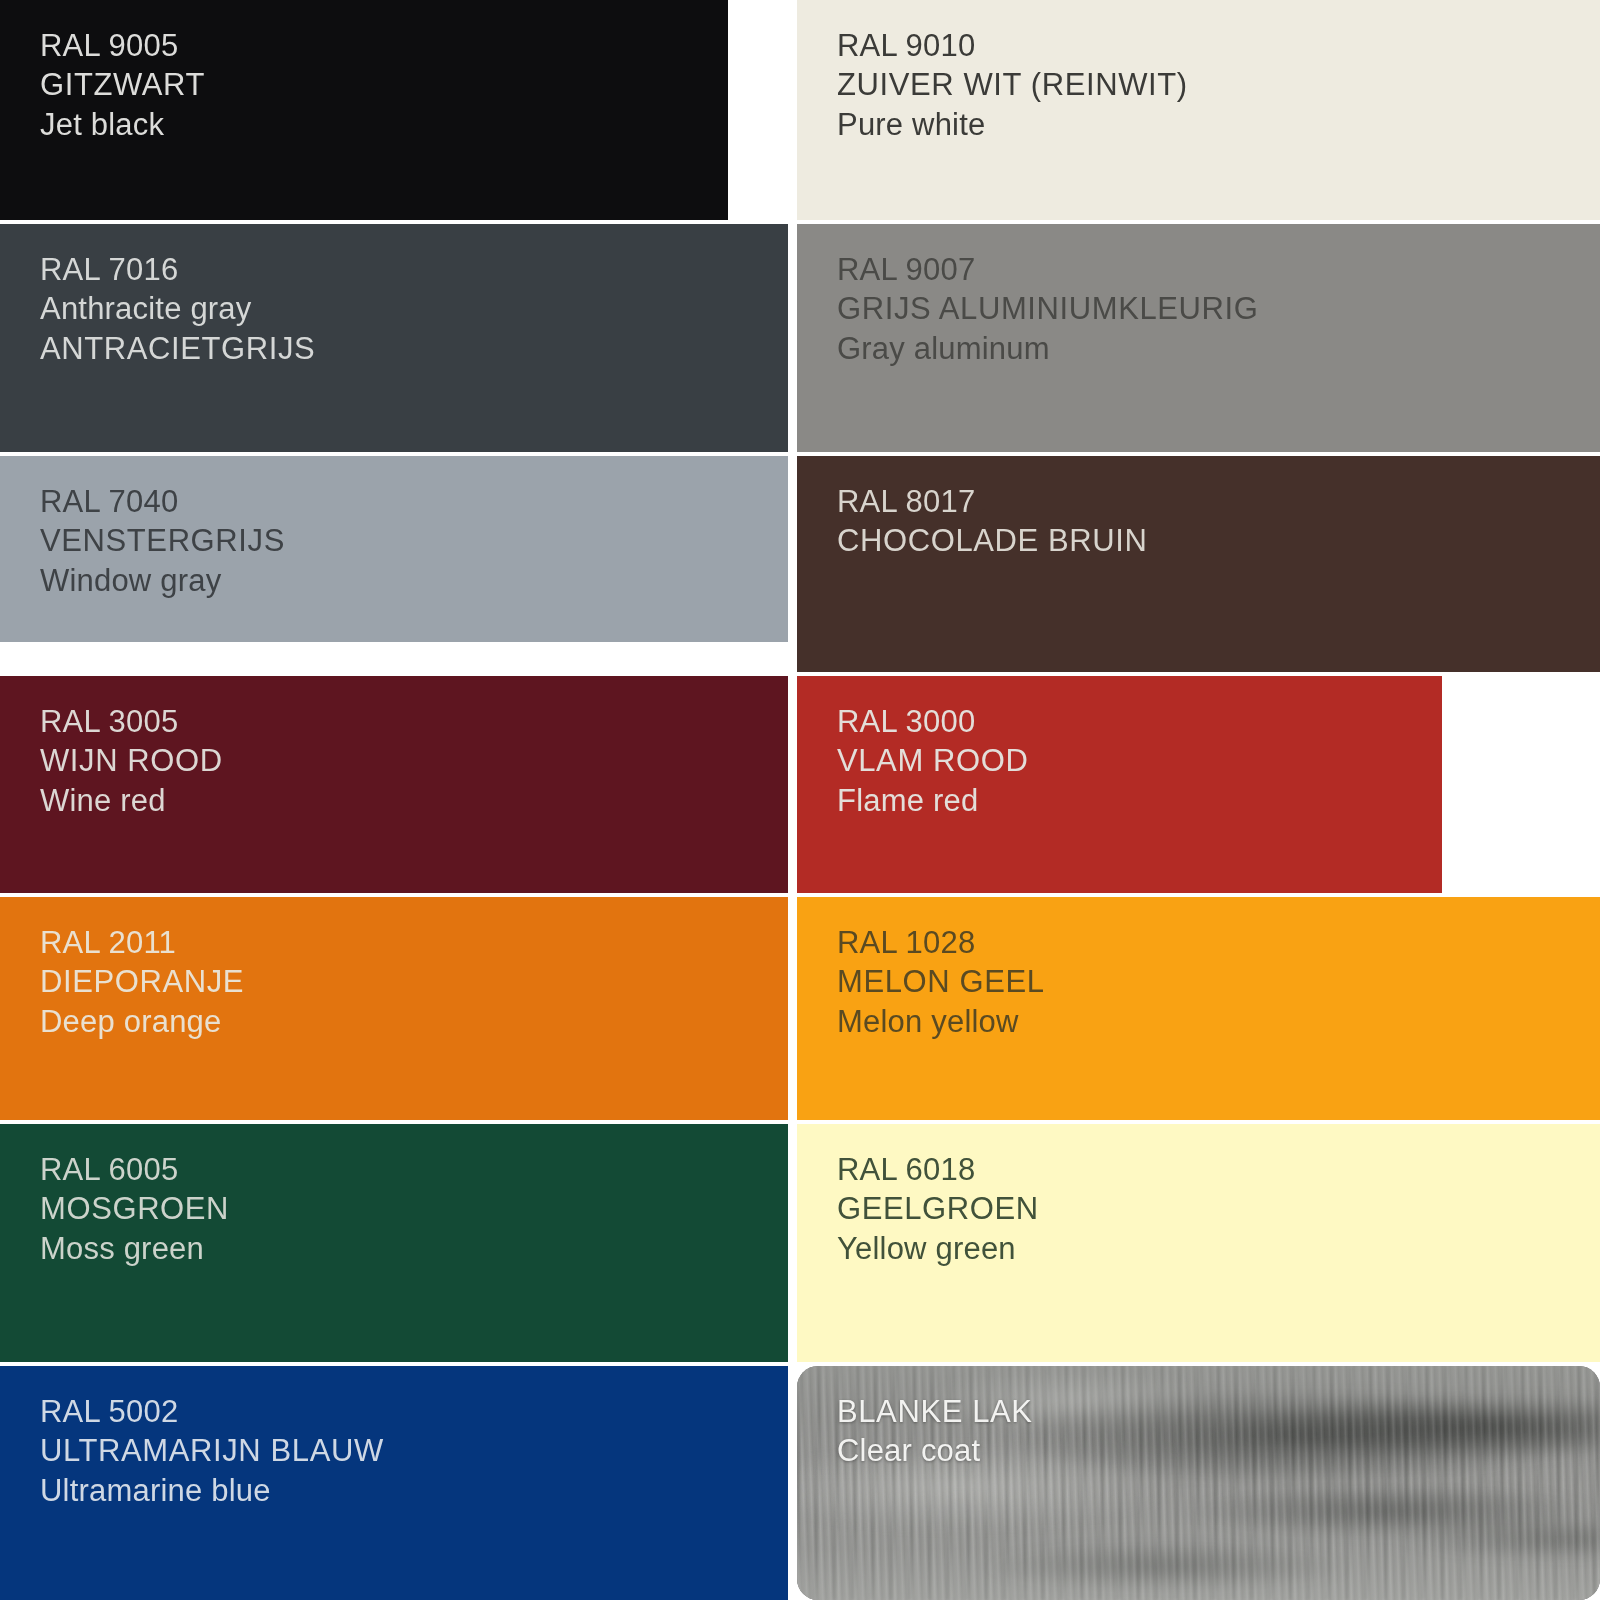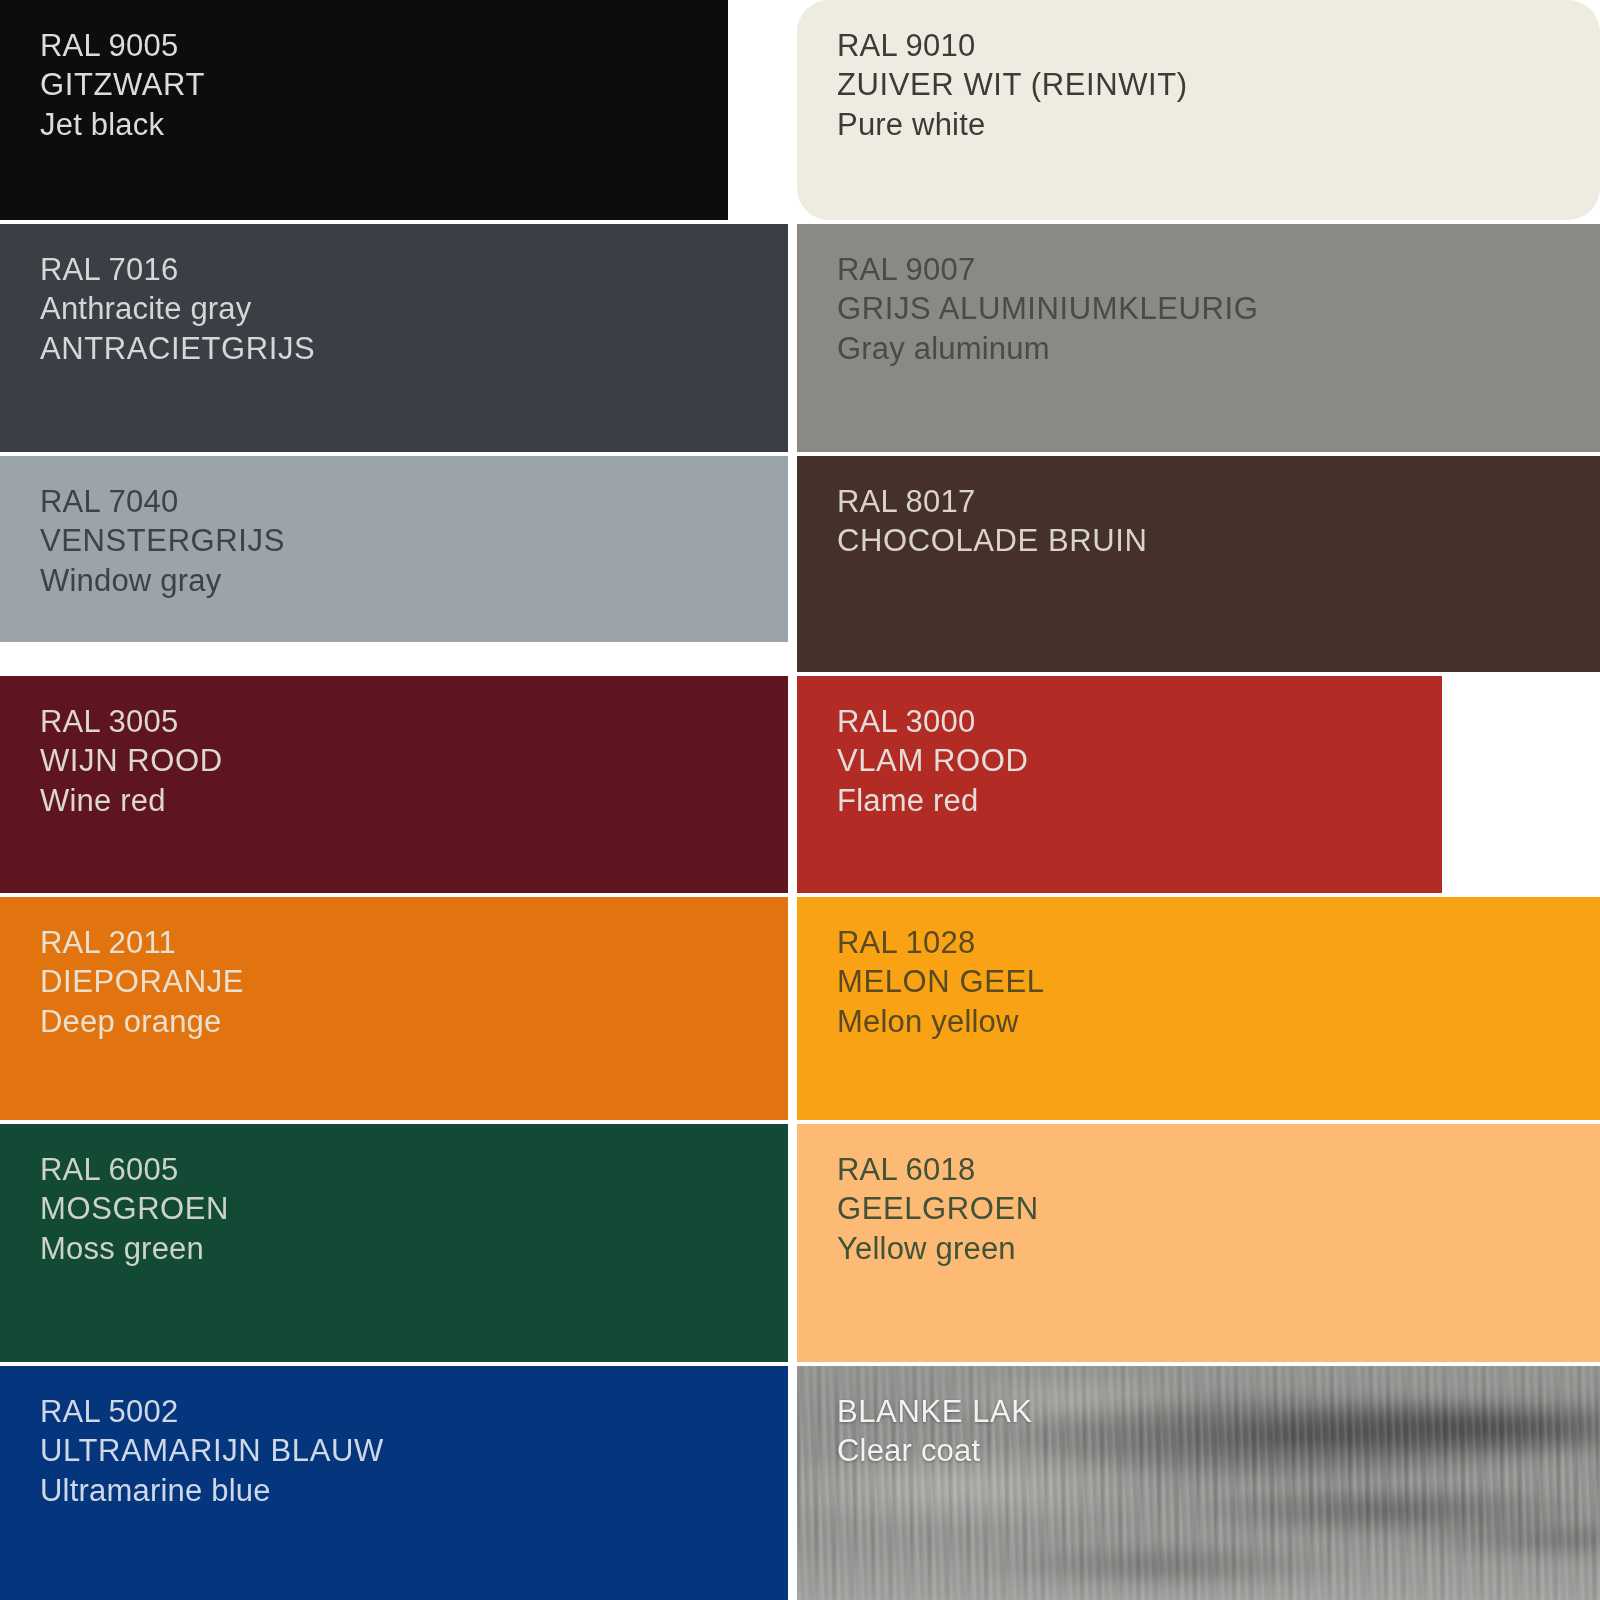--- a/index.html
+++ b/index.html
@@ -127,21 +127,21 @@
 <body>
 
 <div id="chart">
     <div class="swatch" style="left: 0px; width: 728px; top: 0px; height: 220px; background: rgb(13, 13, 15);">
       <div class="swatch-text" style="color: rgb(220, 220, 218);">
         <span class="line line-code">RAL 9005</span>
         <span class="line line-nl">GITZWART</span>
         <span class="line line-en">Jet black</span>
       </div>
     </div>
-    <div class="swatch" style="left: 797px; width: 803px; top: 0px; height: 220px; background: rgb(238, 235, 224); border-radius: 32px;">
+    <div class="swatch" style="left: 797px; width: 803px; top: 0px; height: 220px; background: rgb(238, 235, 224);">
       <div class="swatch-text" style="color: rgb(59, 59, 56);">
         <span class="line line-code">RAL 9010</span>
         <span class="line line-nl">ZUIVER WIT (REINWIT)</span>
         <span class="line line-en">Pure white</span>
       </div>
     </div>
     <div class="swatch" style="left: 0px; width: 788px; top: 224px; height: 228px; background: rgb(57, 63, 68);">
       <div class="swatch-text" style="color: rgb(213, 215, 214);">
         <span class="line line-code">RAL 7016</span>
         <span class="line line-en">Anthracite gray</span>
@@ -196,35 +196,35 @@
         <span class="line line-en">Melon yellow</span>
       </div>
     </div>
     <div class="swatch" style="left: 0px; width: 788px; top: 1124px; height: 238px; background: rgb(19, 74, 53);">
       <div class="swatch-text" style="color: rgb(204, 211, 203);">
         <span class="line line-code">RAL 6005</span>
         <span class="line line-nl">MOSGROEN</span>
         <span class="line line-en">Moss green</span>
       </div>
     </div>
-    <div class="swatch" style="left: 797px; width: 803px; top: 1124px; height: 238px; background: #fdba74;">
+    <div class="swatch" style="left: 797px; width: 803px; top: 1124px; height: 238px; background: #fef9c3;">
       <div class="swatch-text" style="color: rgb(65, 82, 58);">
         <span class="line line-code">RAL 6018</span>
         <span class="line line-nl">GEELGROEN</span>
         <span class="line line-en">Yellow green</span>
       </div>
     </div>
     <div class="swatch" style="left: 0px; width: 788px; top: 1366px; height: 234px; background: rgb(5, 54, 125);">
       <div class="swatch-text" style="color: rgb(207, 216, 228);">
         <span class="line line-code">RAL 5002</span>
         <span class="line line-nl">ULTRAMARIJN BLAUW</span>
         <span class="line line-en">Ultramarine blue</span>
       </div>
     </div>
-    <div class="swatch" style="left: 797px; width: 803px; top: 1366px; height: 234px; background: #737373;">
+    <div class="swatch" style="left: 797px; width: 803px; top: 1366px; height: 234px; background: #737373; border-radius: 21px;">
       <div class="texture-base"></div>
       <div class="texture-l1"></div>
       <div class="texture-l2"></div>
       <div class="texture-l3"></div>
       <div class="texture-l4"></div>
       <div class="texture-text swatch-text" style="color: rgb(242, 242, 240);">
         <span class="line line-nl">BLANKE LAK</span>
         <span class="line line-en">Clear coat</span>
       </div>
     </div>

